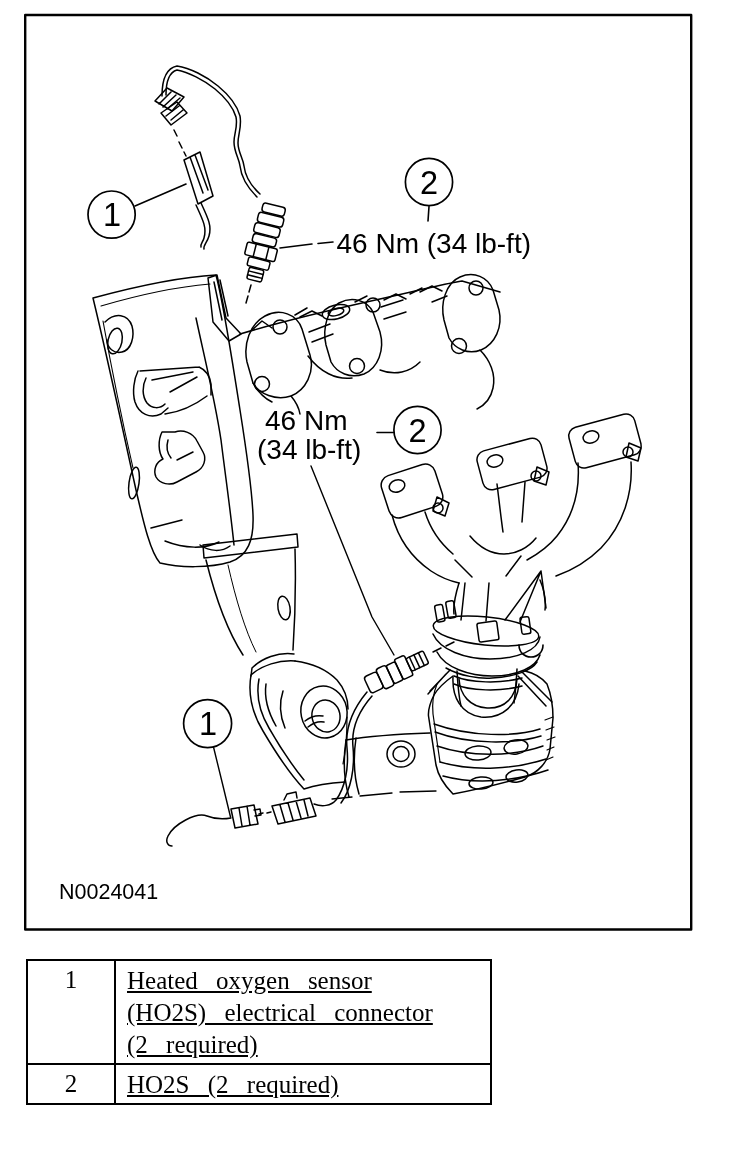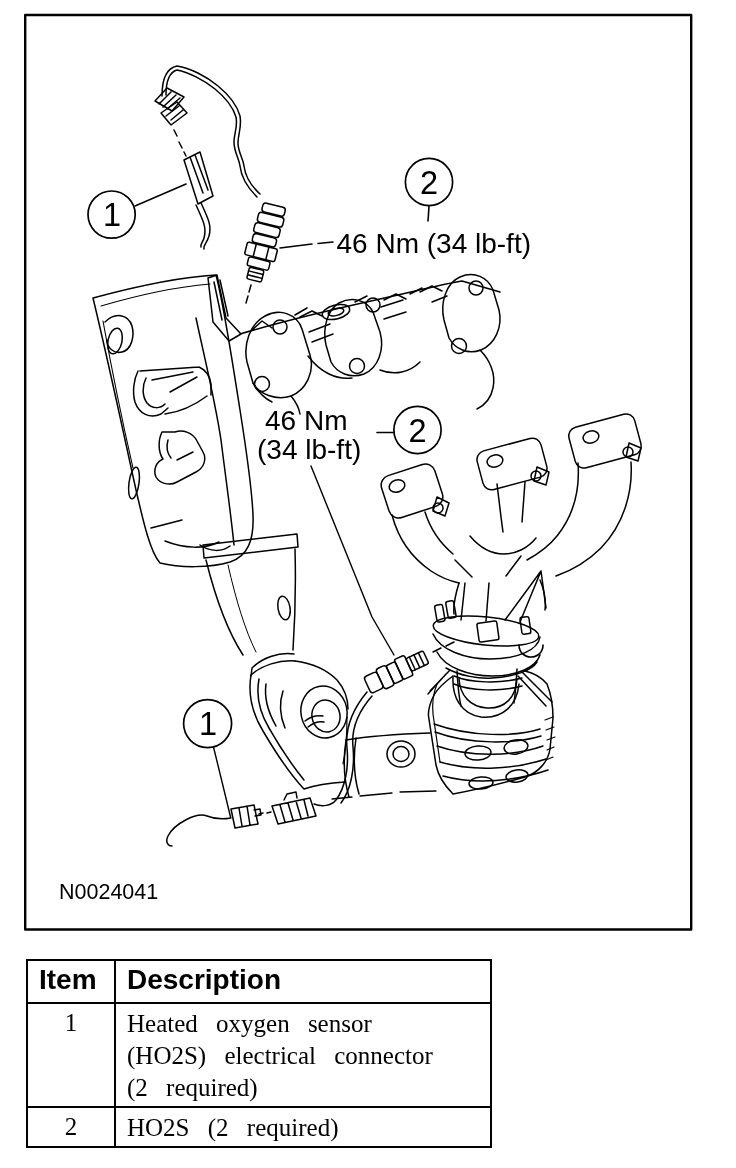--- a/index.html
+++ b/index.html
@@ -3,21 +3,21 @@
 <meta charset="utf-8">
 <style>
   html,body{margin:0;padding:0;background:#fff;}
   body{width:736px;height:1168px;position:relative;font-family:"Liberation Sans",sans-serif;}
   #stage{position:absolute;left:0;top:0;width:736px;height:1168px;}
   svg text{font-family:"Liberation Sans",sans-serif;fill:#000;}
   #tbl{position:absolute;left:26px;top:959px;border-collapse:collapse;table-layout:fixed;width:464px;}
   #tbl td{border:2px solid #000;vertical-align:top;overflow:hidden;}
   #tbl .hd{font:bold 28px "Liberation Sans",sans-serif;padding:3px 0 6px 11px;}
   #tbl .num{font:25px "Liberation Serif",serif;text-align:center;padding-top:5px;}
-  #tbl .ds{font:25px/32px "Liberation Serif",serif;word-spacing:12px;padding:4px 4px 2px 11px;}
+  #tbl .ds{font:25px/32px "Liberation Serif",serif;word-spacing:12px;padding:4px 4px 2px 11px;text-decoration:underline;}
 </style>
 </head>
 <body>
 <div id="stage">
 <svg width="736" height="1168" viewBox="0 0 736 1168" fill="none" stroke="none">
   <g stroke="#000" stroke-width="1.4" stroke-linecap="round" stroke-linejoin="round">
 
     <rect x="25.2" y="15" width="666" height="914.5" stroke-width="2.4"></rect>
 
     <circle cx="111.6" cy="214.6" r="23.6" stroke-width="1.7"></circle>
@@ -205,24 +205,20 @@
     <path d="M231,818 C220,820 212,818 207,816 C196,812 174,824 168,836 C165,842 168,846 172,846"></path>
   </g>
 </svg>
 </div>
 <table id="tbl">
   <colgroup>
       <col style="width:88px">
       <col style="width:376px">
     </colgroup>
   <tbody>
-      <tr style="height:42px">
-        <td class="hd">Item</td>
-        <td class="hd">Description</td>
-      </tr>
   <tr style="height:104px">
         <td class="num">1</td>
         <td class="ds">Heated oxygen sensor (HO2S)&nbsp;electrical connector (2&nbsp;required)</td>
       </tr>
   <tr style="height:33px">
         <td class="num">2</td>
         <td class="ds">HO2S (2 required)</td>
       </tr>
 </tbody>
   </table>

